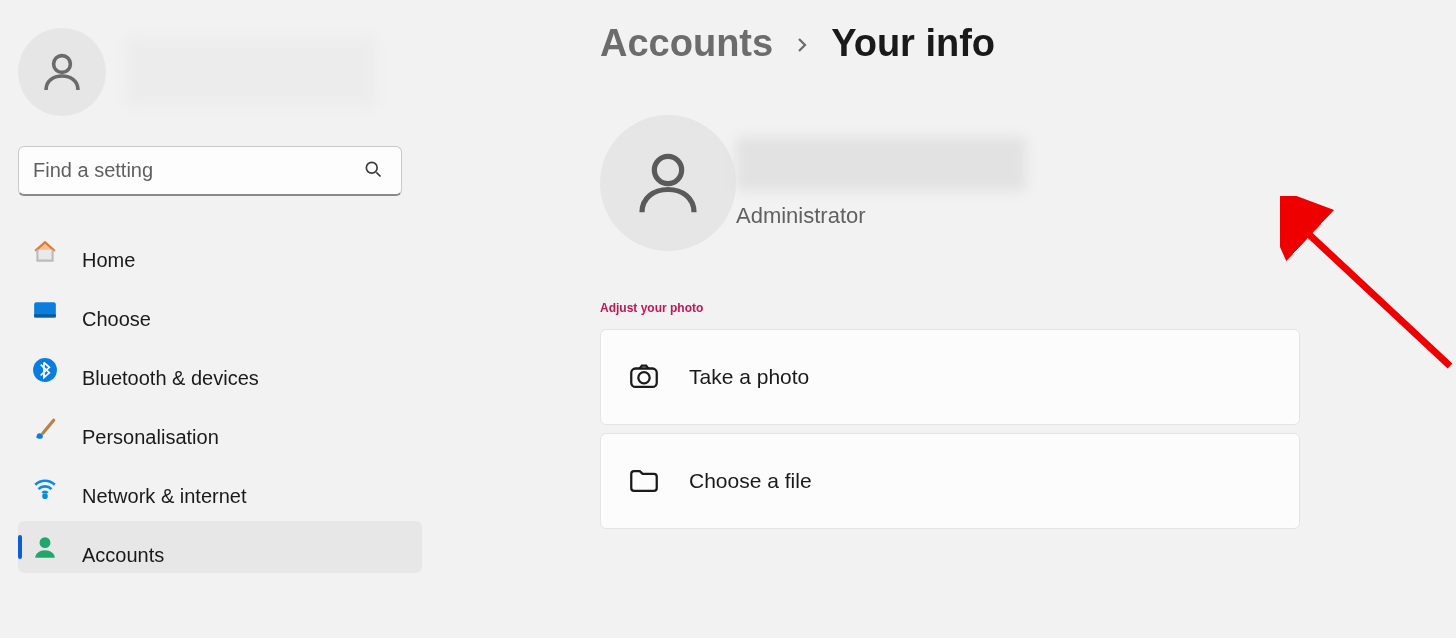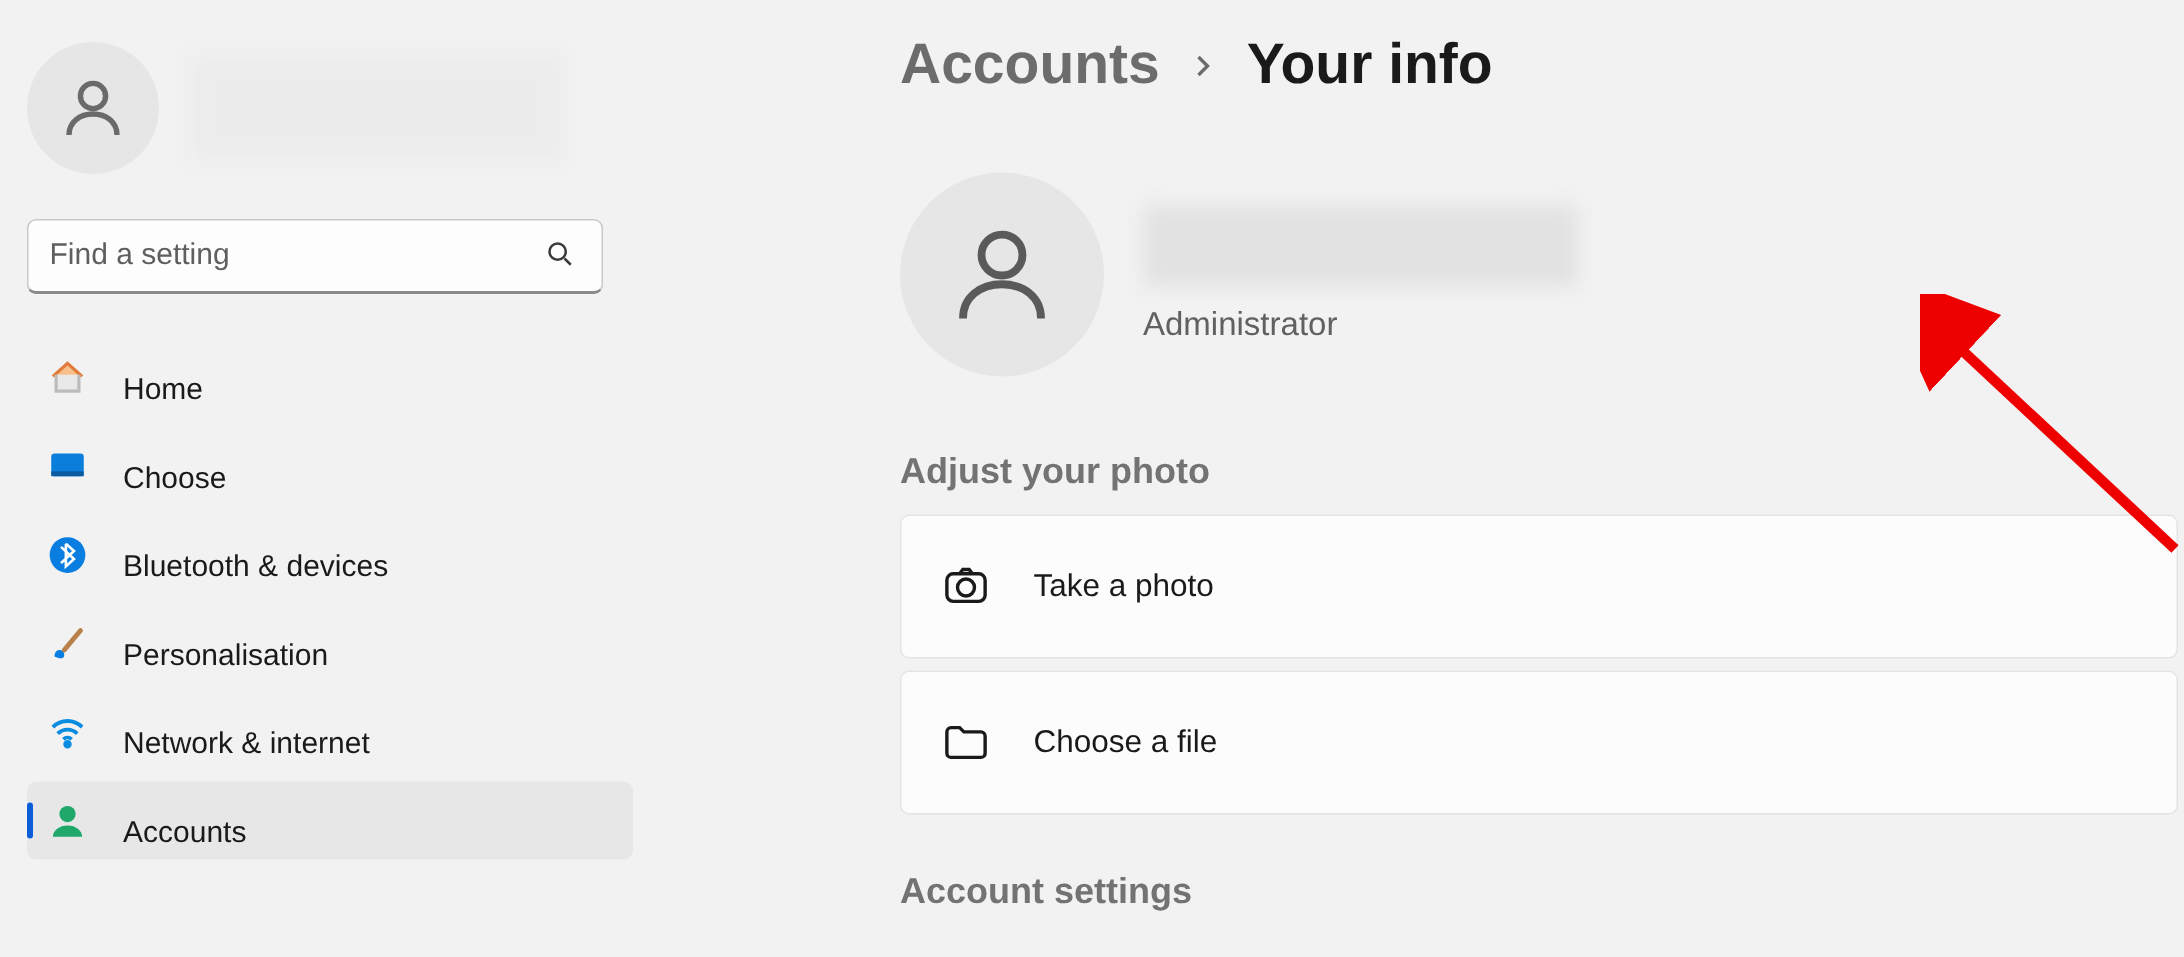--- a/index.html
+++ b/index.html
@@ -138,21 +138,20 @@
     top: -2px;
   }
   .breadcrumb-current {
     font-size: 38px;
     font-weight: 700;
     color: #1a1a1a;
   }
   .user-block {
     display: flex;
     align-items: center;
-    gap: 26px;
     margin-bottom: 50px;
   }
   .big-avatar {
     width: 136px;
     height: 136px;
     border-radius: 50%;
     background: #e6e6e6;
     display: flex;
     align-items: center;
     justify-content: center;
@@ -167,37 +166,37 @@
     height: 54px;
     background: #e2e2e2;
     filter: blur(6px);
     border-radius: 4px;
   }
   .user-role {
     font-size: 22px;
     color: #616161;
   }
   .section-header {
-    font-size: 24px;
+    font-size: 12px;
     font-weight: 600;
-    color: #737373;
+    color: #be185d;
     margin-bottom: 14px;
   }
   .card {
     background: #fcfcfc;
     border: 1px solid #e4e4e4;
     border-radius: 6px;
     height: 96px;
     display: flex;
     align-items: center;
     padding: 0 26px;
     gap: 28px;
     margin-bottom: 8px;
     cursor: pointer;
-    width: 852px;
+    width: 700px;
   }
   .card-icon {
     width: 34px;
     height: 34px;
     display: flex;
     align-items: center;
     justify-content: center;
   }
   .card-label {
     font-size: 21px;
@@ -346,21 +345,20 @@
 
   <div class="card">
     <span class="card-icon">
       <svg width="34" height="34" viewBox="0 0 24 24" fill="none" stroke="#1a1a1a" stroke-width="1.6">
         <path d="M3 7a2 2 0 0 1 2-2h4l2 2h8a2 2 0 0 1 2 2v8a2 2 0 0 1-2 2H5a2 2 0 0 1-2-2V7z"></path>
       </svg>
     </span>
     <span class="card-label">Choose a file</span>
   </div>
 
-  <div class="section-header account-settings-hdr">Account settings</div>
 
   <svg class="red-arrow" width="200" height="200" viewBox="0 0 200 200">
     <defs>
       <marker id="arrowhead" markerWidth="12" markerHeight="12" refX="2" refY="5" orient="auto">
         <polygon points="0 0, 12 5, 0 10" fill="#ef0000"></polygon>
       </marker>
     </defs>
     <line x1="170" y1="170" x2="20" y2="30" stroke="#ef0000" stroke-width="7" marker-end="url(#arrowhead)"></line>
   </svg>
 

